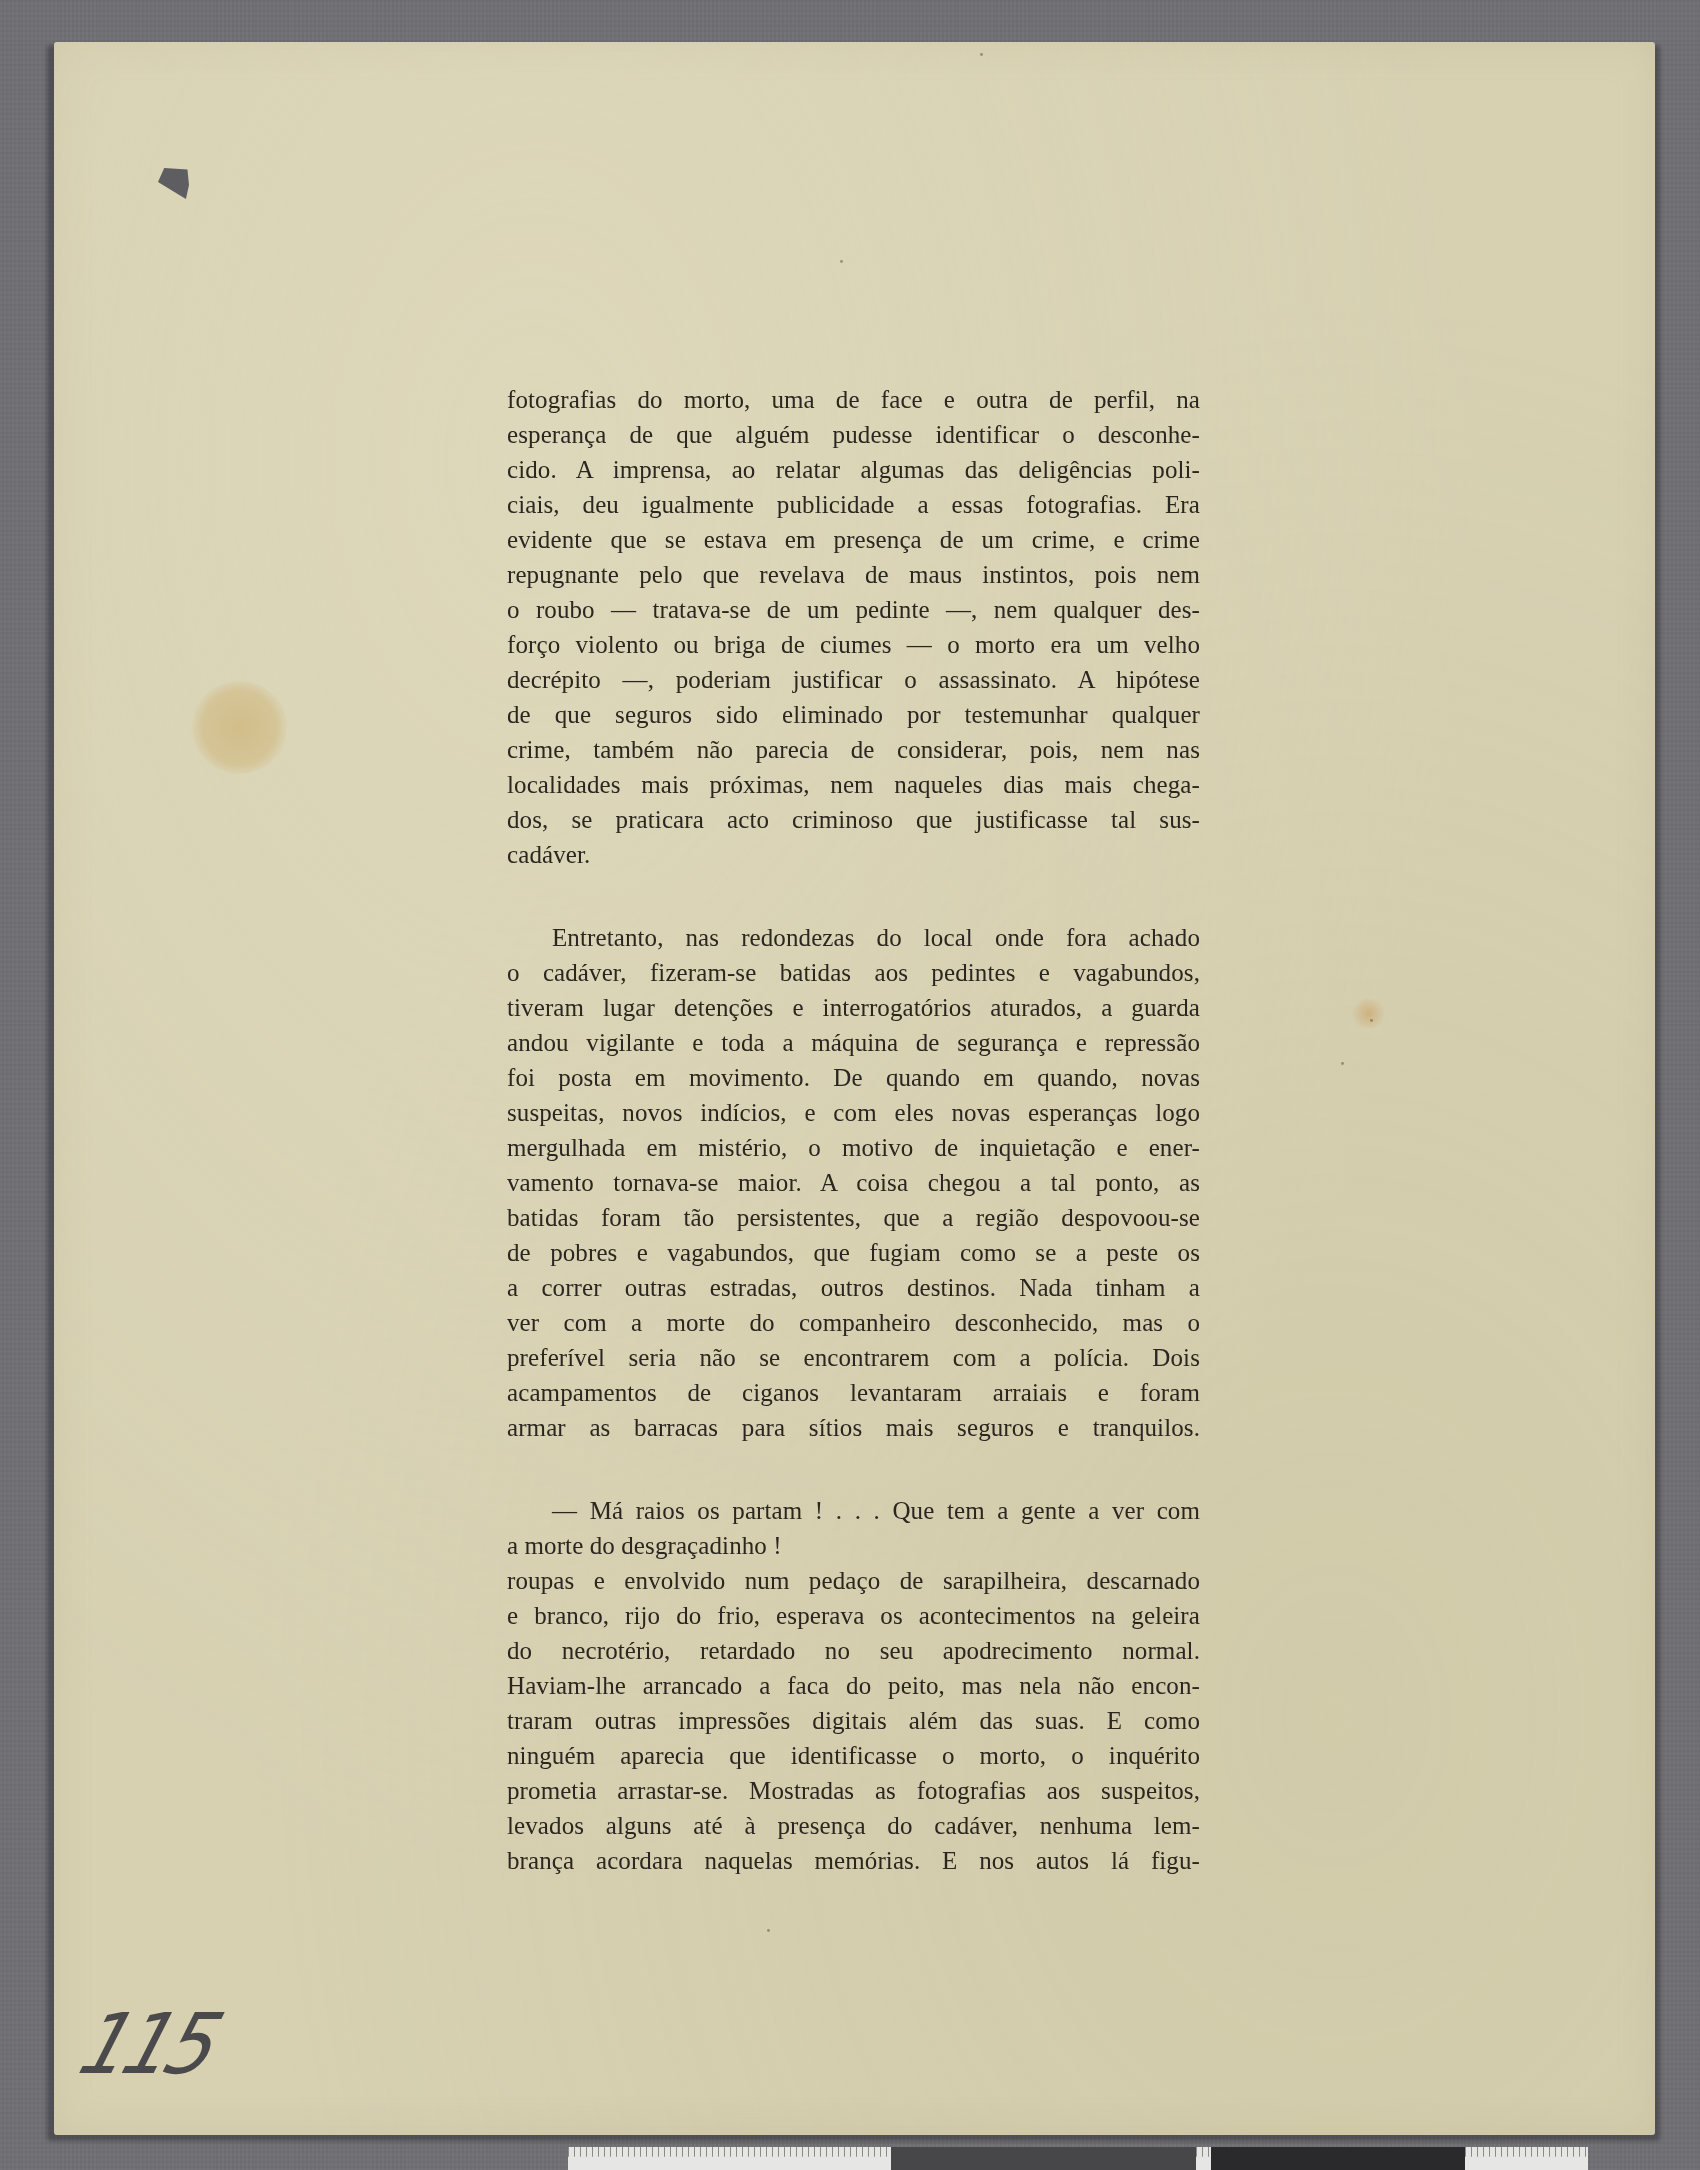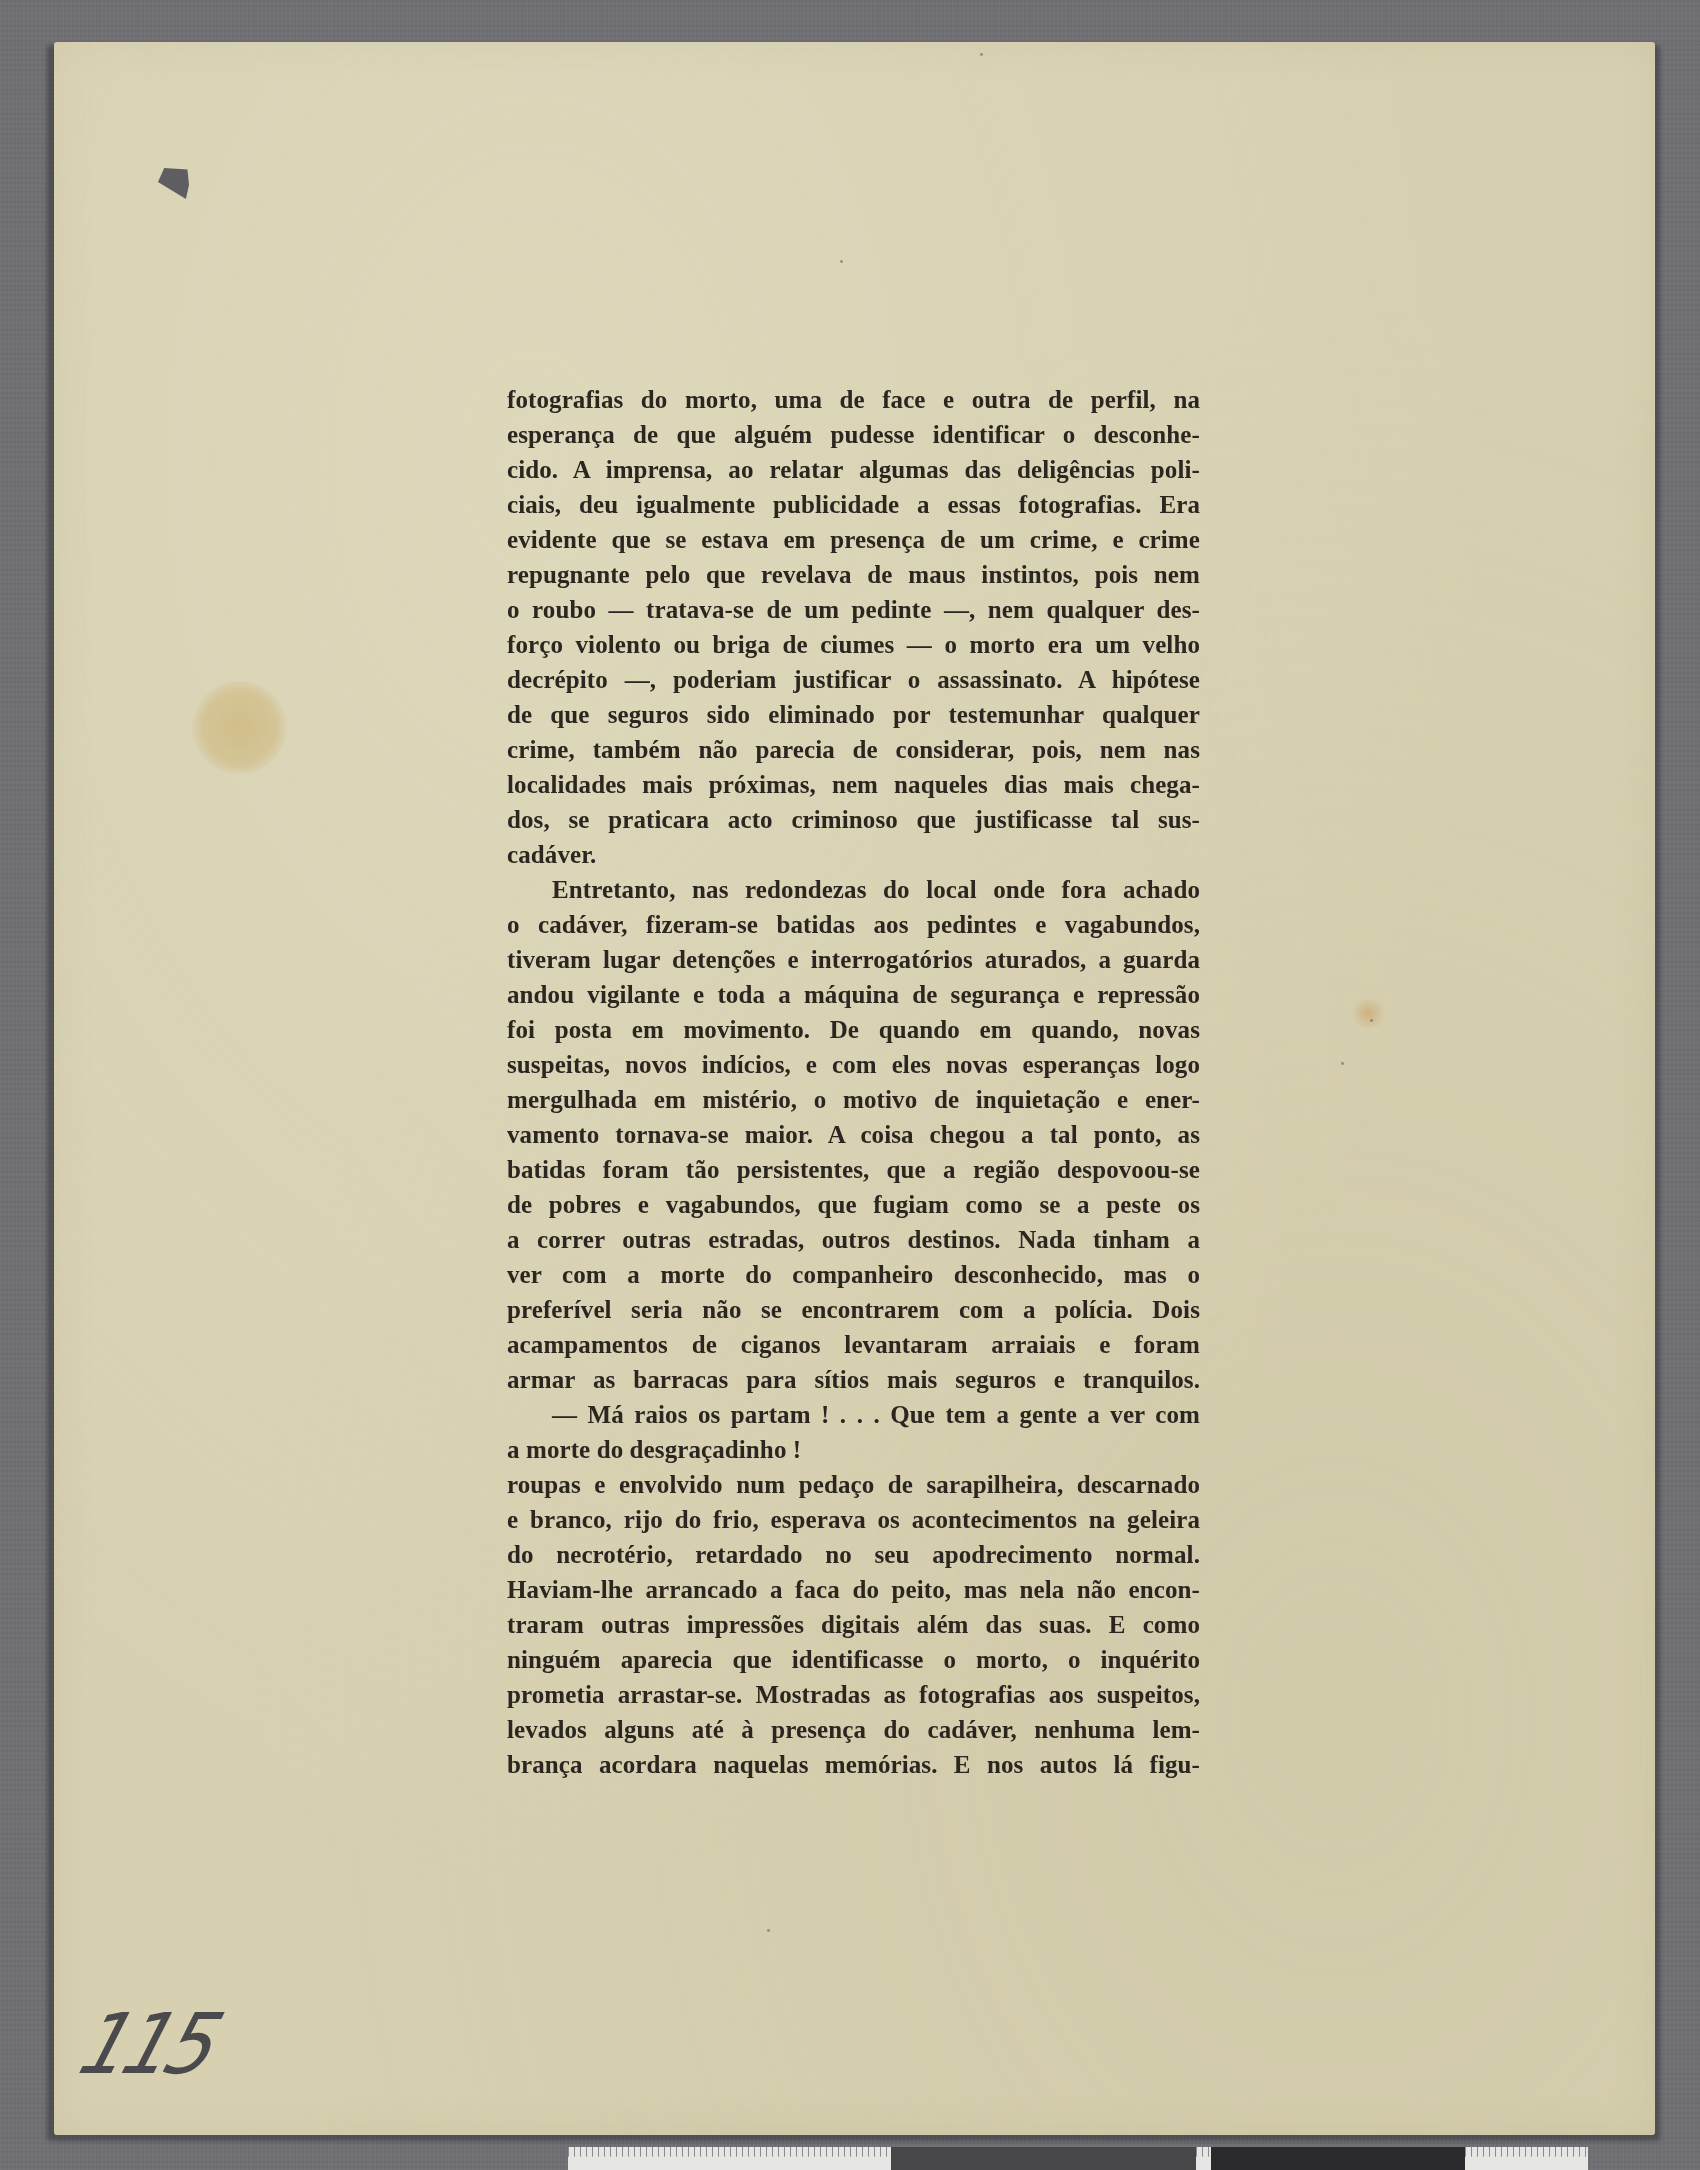--- a/index.html
+++ b/index.html
@@ -86,34 +86,34 @@
     }
     .text-block {
       position: absolute;
       left: 507px;
       top: 382px;
       width: 693px;
       color: #2b2620;
       font-size: 25px;
       line-height: 35px;
       letter-spacing: 0.1px;
-      font-weight: bold;
     }
     .line {
       display: block;
       white-space: nowrap;
       text-align: justify;
       text-align-last: justify;
       height: 35px;
     }
     .line.last {
       text-align-last: left;
     }
     .line.indent {
       padding-left: 45px;
+      margin-top: 48px;
     }
     .page-number {
       position: absolute;
       left: 85px;
       top: 1999px;
       font-family: "DejaVu Sans", sans-serif;
       font-size: 76px;
       font-style: italic;
       color: #4a4a4c;
       transform: skewX(-18deg) scaleY(1.1);

